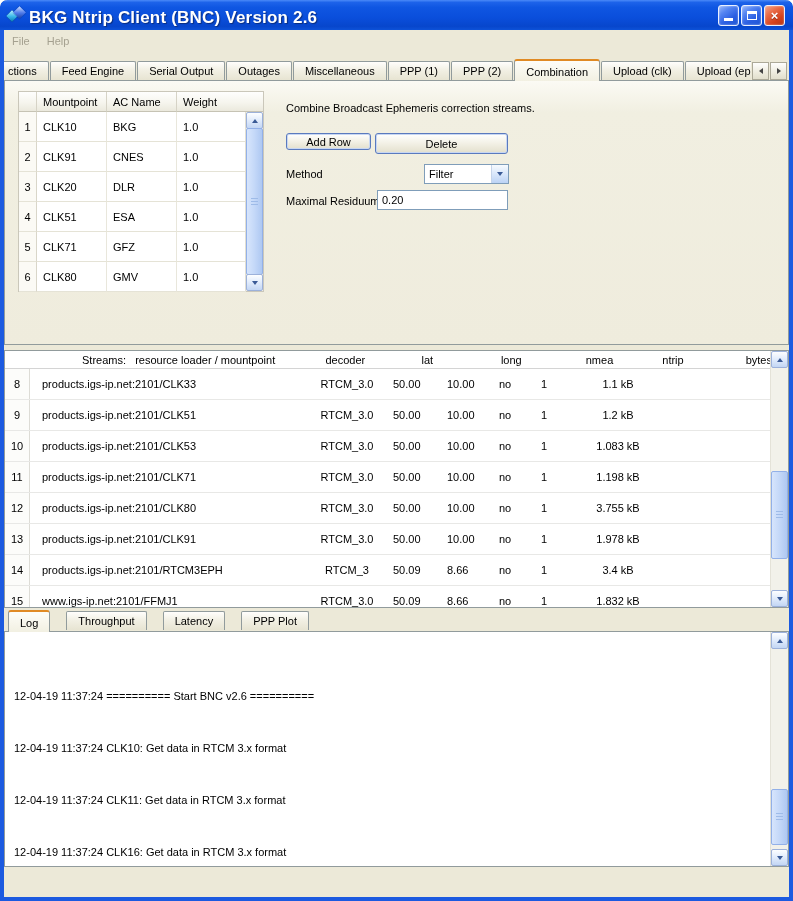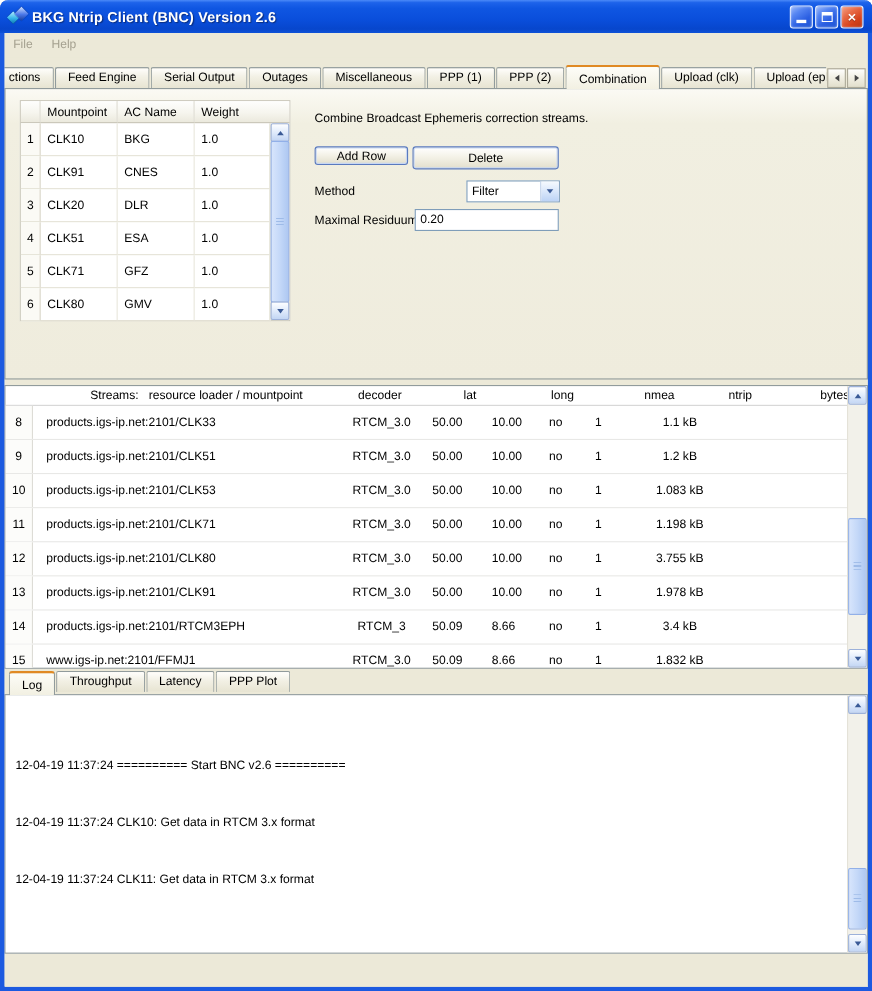--- a/index.html
+++ b/index.html
@@ -10,21 +10,21 @@
          border-bottom:4px solid #1c5ae0;border-radius:7px 7px 0 0;pointer-events:none;z-index:40;}
 
   
   .titlebar{position:absolute;top:0;left:0;right:0;height:30px;border-radius:7px 7px 0 0;z-index:45;
     background:linear-gradient(180deg,#4b8af8 0%,#1d63ea 8%,#0f56e2 25%,#0a4edb 60%,#0746cc 88%,#0d52d8 100%);}
   .app-icon{position:absolute;left:8px;top:7px;width:16px;height:16px;}
   .app-icon .d1{position:absolute;left:0;top:5px;width:8px;height:8px;transform:rotate(45deg);
     background:linear-gradient(135deg,#b8f0ff 0%,#38b6ea 55%,#0c7ab0 100%);box-shadow:0 0 1px #06486e;}
   .app-icon .d2{position:absolute;left:7px;top:1px;width:9px;height:9px;transform:rotate(45deg);
     background:linear-gradient(135deg,#cfe0ff 0%,#4b78e8 55%,#1a3e9c 100%);box-shadow:0 0 1px #10275e;}
-  .title{position:absolute;left:29px;top:8px;color:#fff;font-size:13px;font-weight:bold;
+  .title{position:absolute;left:29px;top:8px;color:#fff;font-size:17px;font-weight:bold;
     text-shadow:1px 1px 1px rgba(10,40,110,.85);letter-spacing:.2px;white-space:nowrap;}
   .win-buttons{position:absolute;top:5px;right:8px;display:flex;gap:2px;z-index:46;}
   .winbtn{position:relative;width:21px;height:21px;box-sizing:border-box;border:1px solid #e9f0ff;border-radius:3px;
     display:flex;align-items:center;justify-content:center;
     background:linear-gradient(145deg,#9ab8fa 0%,#5585f2 30%,#2a5ee2 65%,#2157d4 100%);
     box-shadow:inset 0 0 2px rgba(255,255,255,.6);}
   .winbtn.close{background:linear-gradient(145deg,#f4a388 0%,#e86a45 35%,#d4401a 70%,#b33615 100%);}
   .g-min{position:absolute;left:5px;bottom:4px;width:9px;height:3px;background:#fff;}
   .g-max{position:absolute;left:5px;top:5px;width:10px;height:9px;box-sizing:border-box;border:1px solid #fff;border-top-width:3px;}
   .g-x{color:#fff;font-size:13px;font-weight:bold;line-height:1;text-shadow:0 1px 1px rgba(0,0,0,.35);}
@@ -120,21 +120,21 @@
   .s-dec{width:80px;justify-content:center;}
   .s-lat{width:48px;padding-left:6px;}
   .s-long{width:52px;padding-left:12px;}
   .s-nmea{width:46px;padding-left:12px;}
   .s-ntrip{width:42px;padding-left:8px;}
   .s-bytes{width:86px;justify-content:center;}
   .s-scroll{position:absolute;top:0;right:0;bottom:0;width:17px;background:#f2f1ea;border-left:1px solid #e4e2d8;}
   .streams .sb-thumb{top:120px;height:88px;}
 
   
-  .bottom-tabstrip{position:absolute;top:610px;left:4px;right:40px;height:22px;display:flex;align-items:flex-start;z-index:5;}
+  .bottom-tabstrip{position:absolute;top:610px;left:4px;right:40px;height:22px;display:flex;align-items:center;z-index:5;gap:15px;}
   .bottom-tabstrip .tab:first-child{margin-left:4px;}
   .log-frame{position:absolute;top:631px;left:4px;width:785px;height:236px;box-sizing:border-box;
     border:1px solid #919b9c;background:#fff;overflow:hidden;}
   .log-lines{position:absolute;top:1px;left:1px;right:18px;bottom:1px;padding:18px 0 0 8px;
     overflow:hidden;line-height:13px;white-space:pre;}
   .log-line{height:13px;}
   .log-frame .sb-thumb{top:157px;height:56px;}
 
   
   .statusbar{position:absolute;left:4px;right:4px;bottom:4px;height:25px;border-top:1px solid #ddd9c9;background:#ece9d8;}
@@ -407,20 +407,21 @@
 
   <div class="log-frame">
     <div class="log-lines">
       
         <div class="log-line">12-04-19 11:37:24 ========== Start BNC v2.6 ==========</div>
       
         <div class="log-line">12-04-19 11:37:24 CLK10: Get data in RTCM 3.x format</div>
       
         <div class="log-line">12-04-19 11:37:24 CLK11: Get data in RTCM 3.x format</div>
       
+        <div class="log-line">12-04-19 11:37:24 CLK16: Get data in RTCM 3.x format</div>
       
         
       
         
       
         
       
         
       
         

